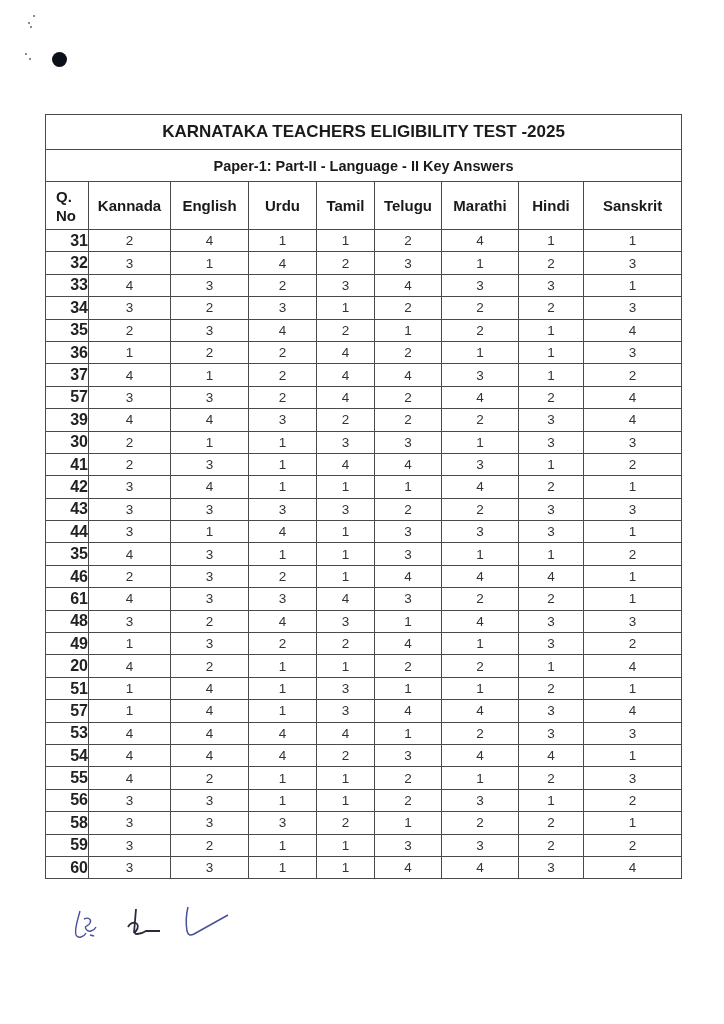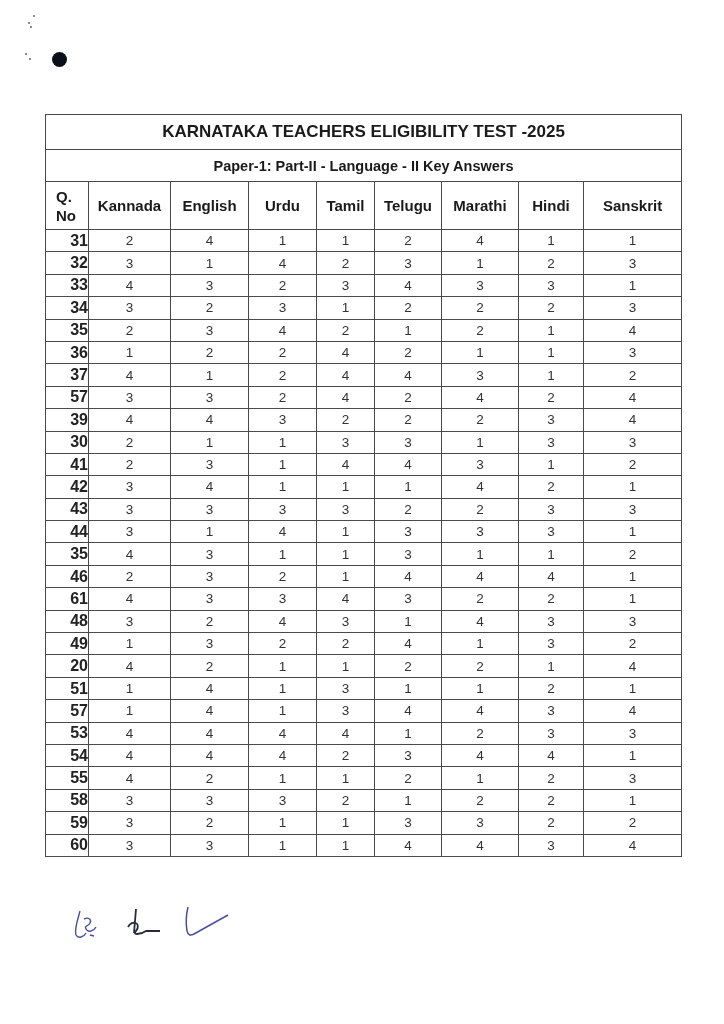--- a/index.html
+++ b/index.html
@@ -337,20 +337,31 @@
         <td>4</td>
         <td>2</td>
         <td>1</td>
         <td>1</td>
         <td>2</td>
         <td>1</td>
         <td>2</td>
         <td>3</td>
       </tr>
       <tr class="row">
+        <td class="qno">56</td>
+        <td>3</td>
+        <td>3</td>
+        <td>1</td>
+        <td>1</td>
+        <td>2</td>
+        <td>3</td>
+        <td>1</td>
+        <td>2</td>
+      </tr>
+      <tr class="row">
         <td class="qno">58</td>
         <td>3</td>
         <td>3</td>
         <td>3</td>
         <td>2</td>
         <td>1</td>
         <td>2</td>
         <td>2</td>
         <td>1</td>
       </tr>

